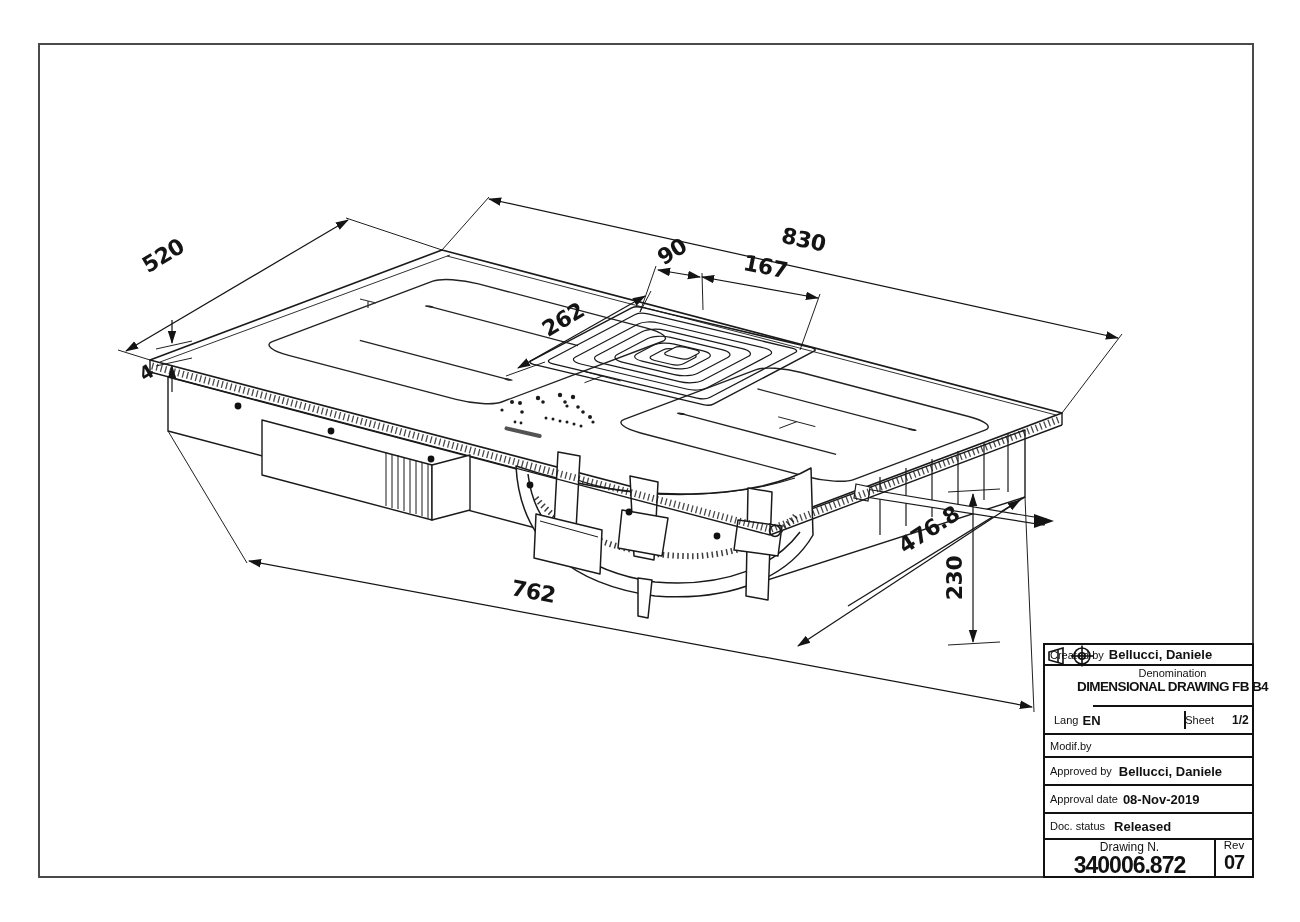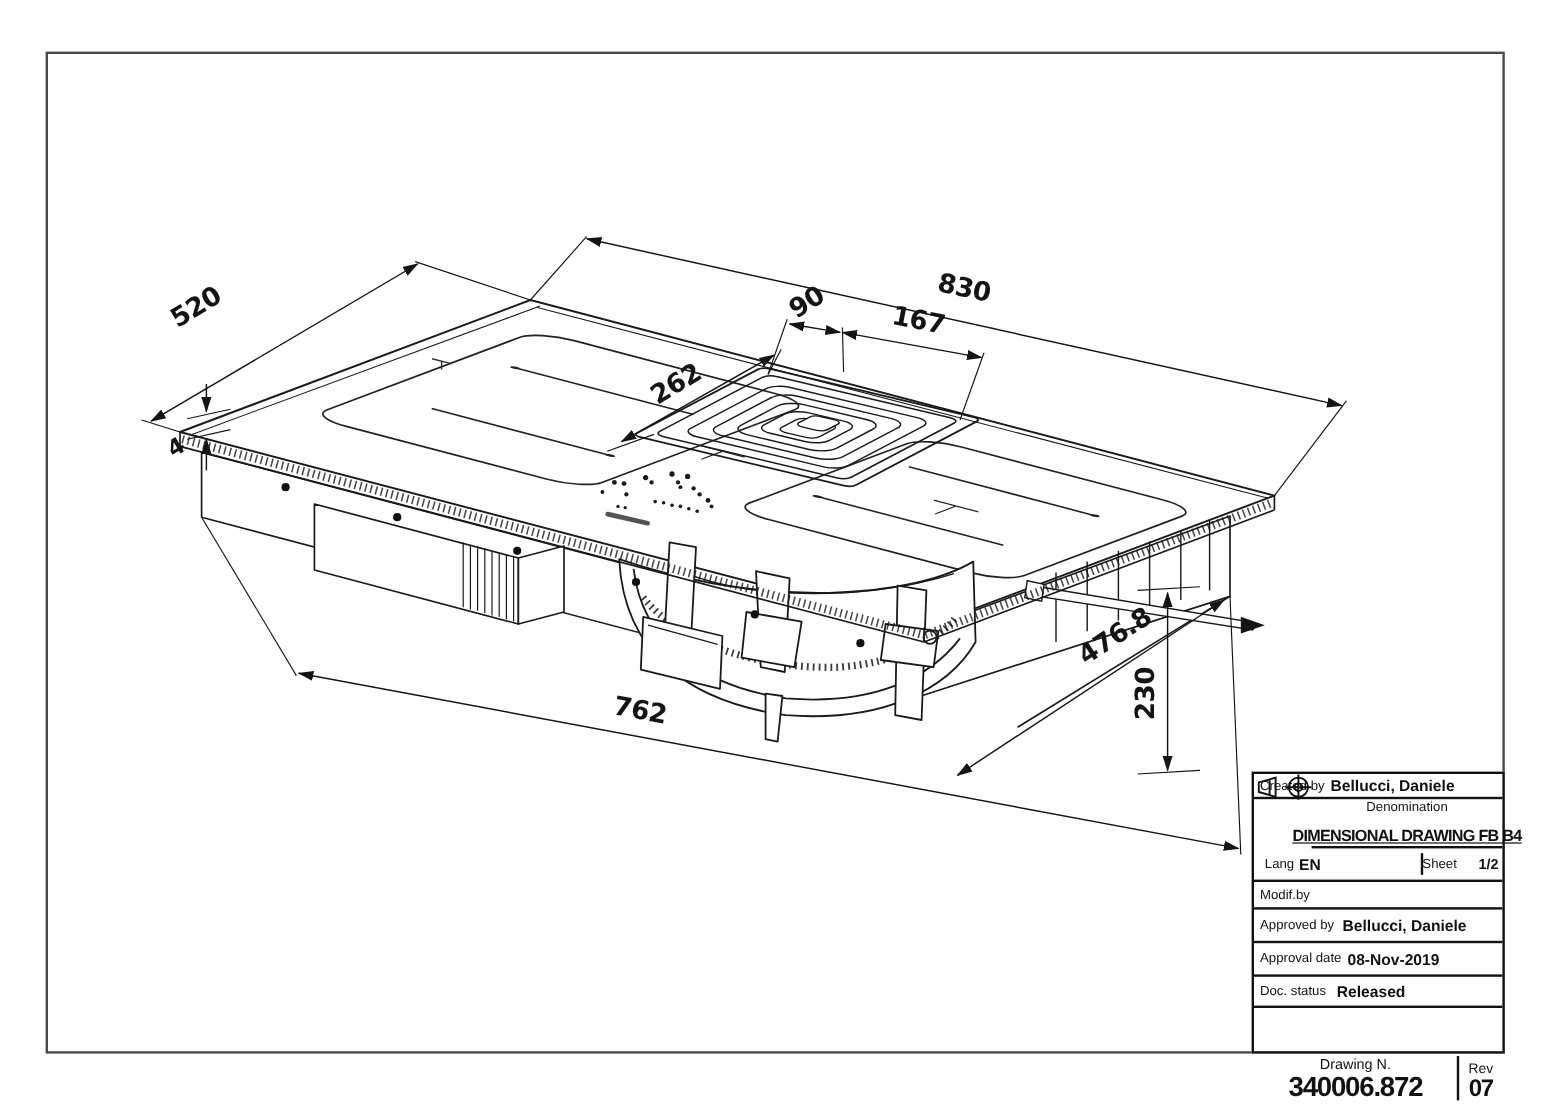--- a/index.html
+++ b/index.html
@@ -14,33 +14,33 @@
 
   
   .tb{position:absolute;left:1043px;top:643px;width:211px;height:235px;
       border:2px solid #111;box-sizing:border-box;background:#fff;
       display:flex;flex-direction:column;font-family:"Liberation Sans",sans-serif;}
   .tb-row{border-bottom:2px solid #111;box-sizing:border-box;display:flex;
           align-items:center;padding:0 5px;flex:none;}
   .tb-row:last-child{border-bottom:none;}
   .lab{font-size:11px;white-space:nowrap;}
   .val{font-size:13px;font-weight:bold;white-space:nowrap;}
-  .tb-denom{flex-direction:column;justify-content:space-between;padding:1px 2px;margin-left:48px;}
+  .tb-denom{flex-direction:column;justify-content:flex-start;padding:1px 2px;margin-left:48px;}
   .tb-denom .lab{font-size:11px;}
-  .tb-denom .val{font-size:13.5px;letter-spacing:-0.6px;text-decoration:underline;}
+  .tb-denom .val{font-size:13.5px;letter-spacing:-0.6px;}
   .cell-split{display:flex;width:100%;height:100%;align-items:center;}
   .cell-left{flex:1;display:flex;align-items:center;gap:4px;height:100%;}
   .cell-right{width:64px;border-left:2px solid #111;box-sizing:border-box;height:100%;
               display:flex;align-items:center;justify-content:center;gap:18px;}
   .big-num{font-size:23px;font-weight:bold;letter-spacing:-1px;line-height:1;}
-  .tb-bottom{padding:0;margin-top:40px;}
+  .tb-bottom{padding:0;}
   .dn-cell{flex:1;height:100%;display:flex;flex-direction:column;align-items:center;justify-content:center;}
   .dn-cell .lab{font-size:12px;}
   .rev-cell{width:38px;height:100%;border-left:2px solid #111;box-sizing:border-box;
-            display:flex;flex-direction:column;align-items:center;justify-content:flex-end;}
+            display:flex;flex-direction:column;align-items:center;justify-content:flex-start;}
   .rev-cell .lab{font-size:11.5px;line-height:1;}
   .rev-cell .big-num{font-size:20px;}
 </style>
 </head>
 <body>
 
 <div id="page">
   <div id="page-frame"></div>
 
   <svg width="1300" height="922" viewBox="0 0 1300 922">

